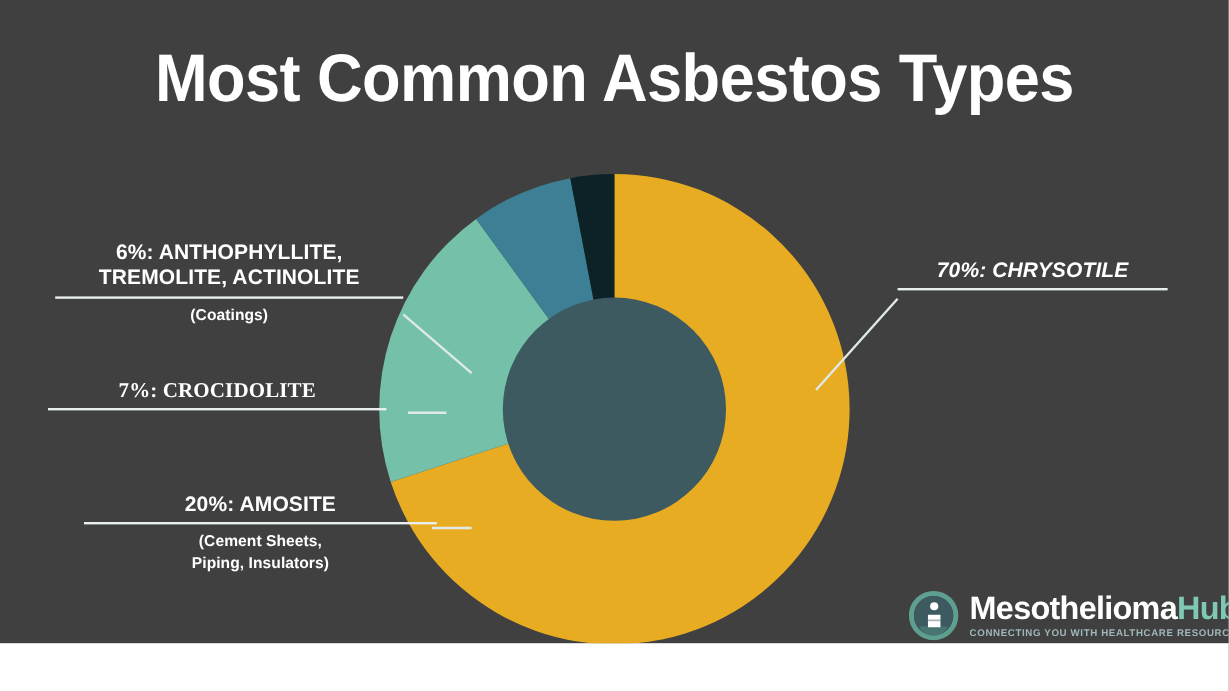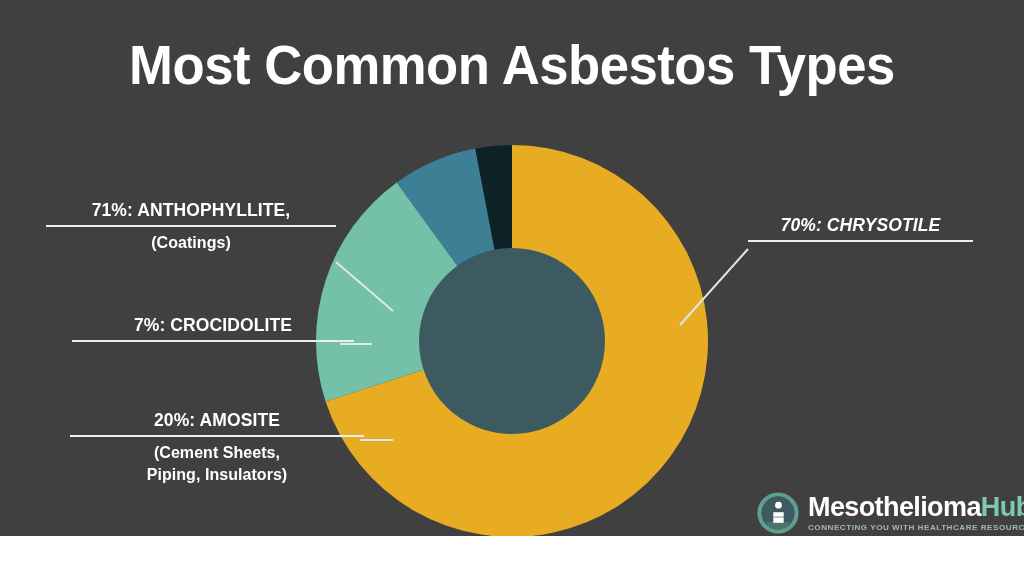--- a/index.html
+++ b/index.html
@@ -60,33 +60,33 @@
     line-height: 1.22;
     letter-spacing: 0.1px;
     white-space: nowrap;
   }
   .callout .rule {
     height: 2px;
     background: #e9eff0;
     margin: 4px 0 5px 0;
   }
   .callout .sub {
-    font-size: 16px;
+    font-size: 13px;
     font-weight: bold;
     line-height: 1.33;
     letter-spacing: 0.05px;
     white-space: nowrap;
   }
   .align-center { text-align: center; }
 
   
   #callout-anthophyllite { left: 46px;  top: 200px; width: 290px; }
   #callout-anthophyllite .rule { width: 290px; }
 
-  #callout-crocidolite   { left: 72px;  top: 315px; width: 282px; }
+  #callout-crocidolite   { left: 40px;  top: 315px; width: 282px; font-family: Liberation Serif, serif; }
   #callout-crocidolite .rule { width: 282px; }
 
   #callout-amosite       { left: 70px;  top: 410px; width: 294px; }
   #callout-amosite .rule { width: 294px; }
 
   #callout-chrysotile    { left: 748px; top: 215px; width: 225px; font-style: italic; }
   #callout-chrysotile .rule { width: 225px; }
 
   
   #leaders {
@@ -156,21 +156,22 @@
 
     <path d="M 340 344 L 372 344" stroke="#dfe9ea" stroke-width="2" fill="none"></path>
 
     <path d="M 360 440 L 393 440" stroke="#dfe9ea" stroke-width="2" fill="none"></path>
 
     <path d="M 748 249 L 680 325" stroke="#dfe9ea" stroke-width="2" fill="none"></path>
   </svg>
 
   <div class="callout align-center" id="callout-anthophyllite">
     <div class="headline">
-      <div>71%: ANTHOPHYLLITE,</div>
+      <div>6%: ANTHOPHYLLITE,</div>
+      <div>TREMOLITE, ACTINOLITE</div>
     </div>
     <div class="rule"></div>
     <div class="sub">(Coatings)</div>
   </div>
 
   <div class="callout align-center" id="callout-crocidolite">
     <div class="headline">7%: CROCIDOLITE</div>
     <div class="rule"></div>
   </div>
 

